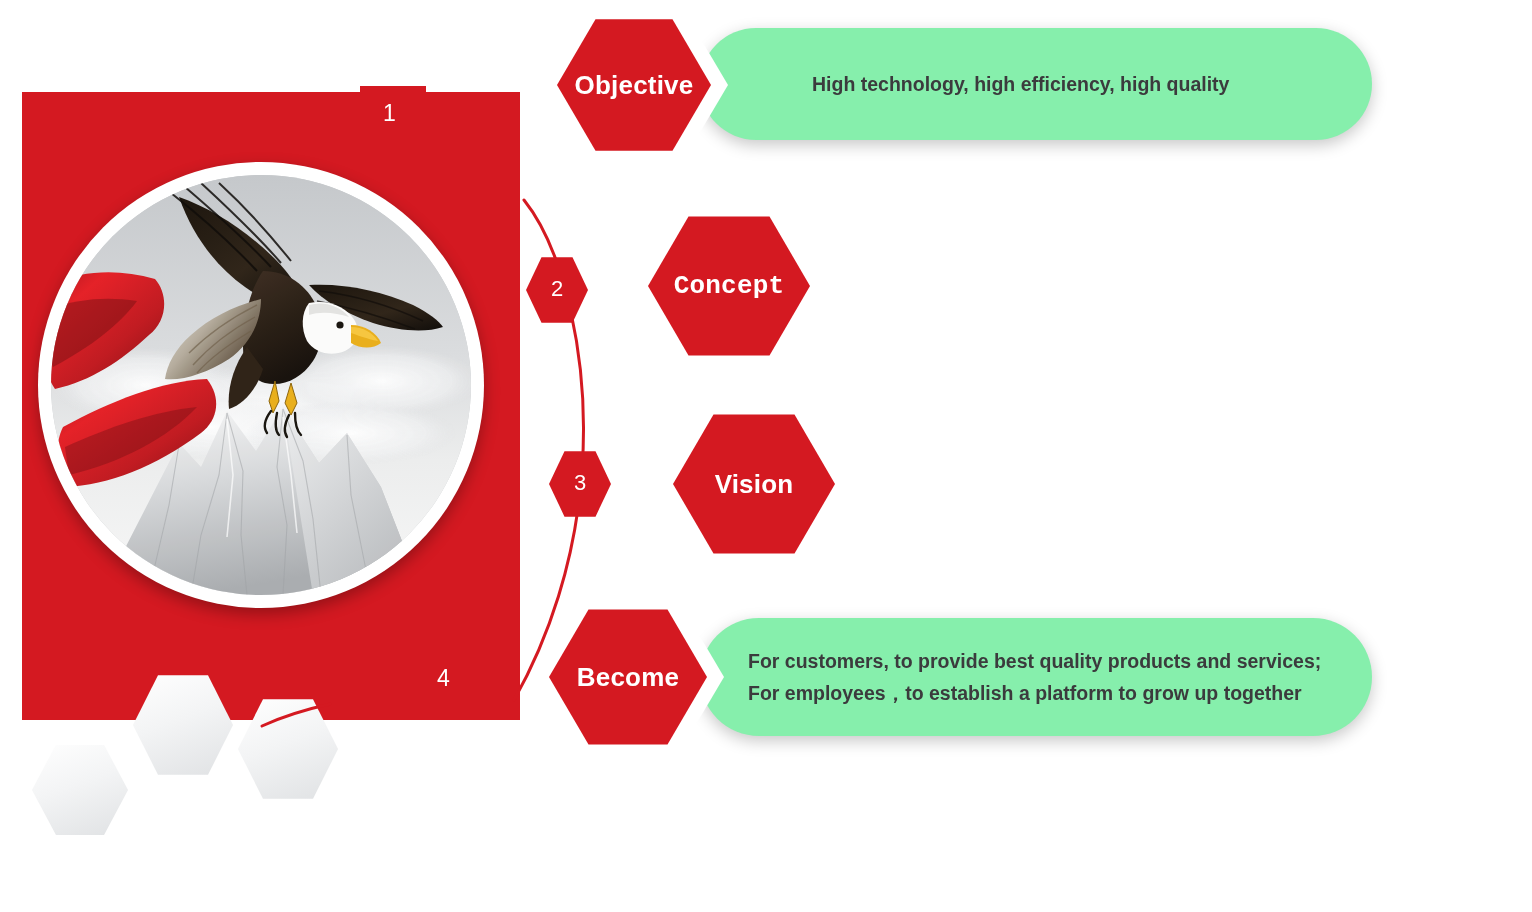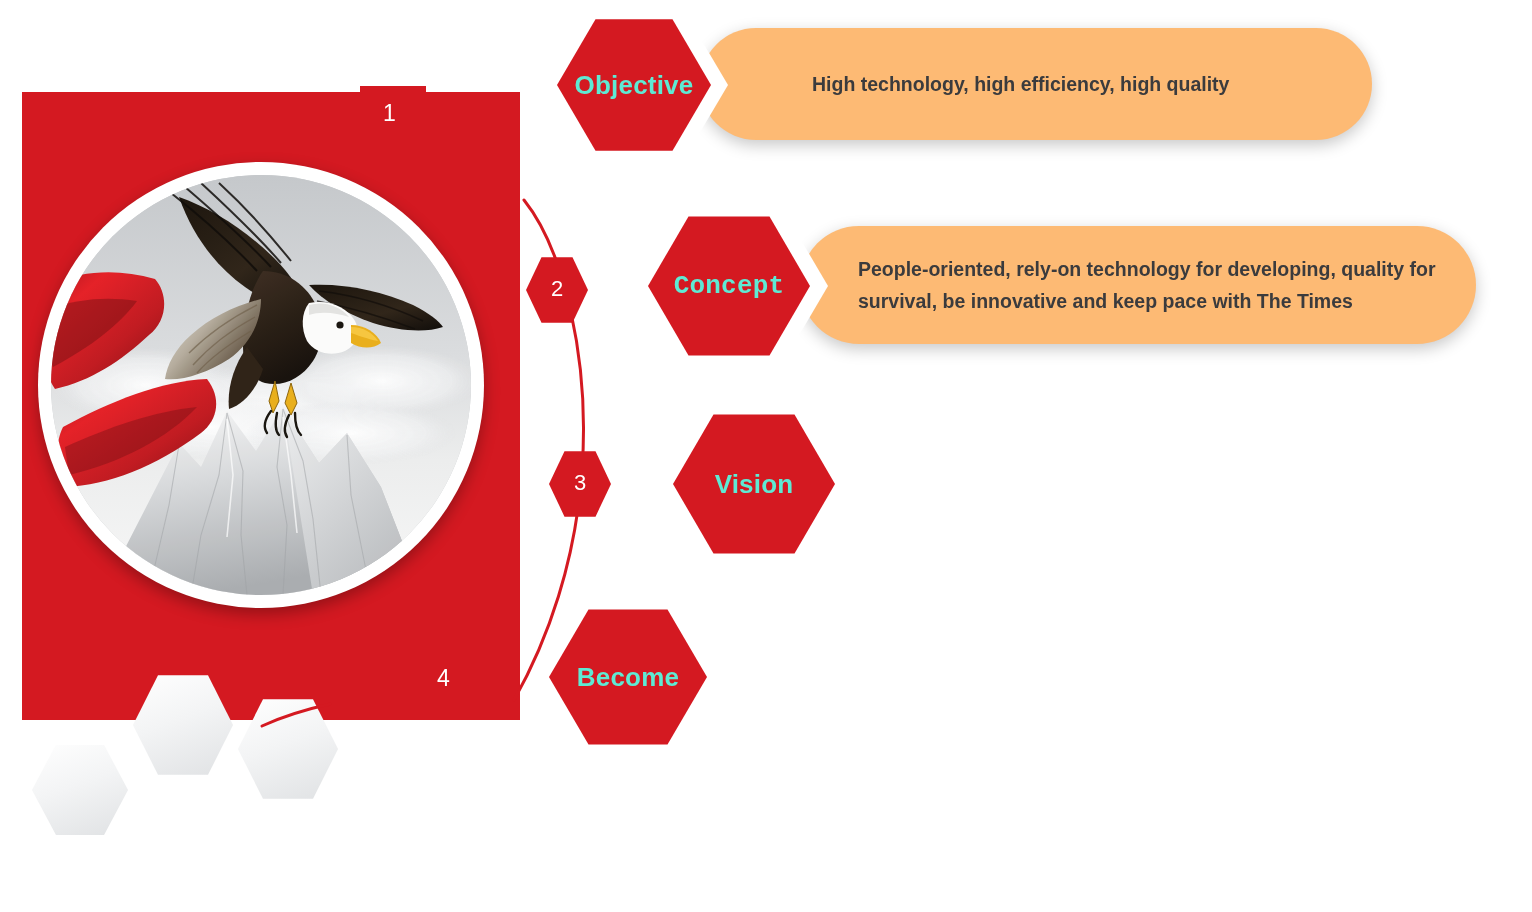--- a/index.html
+++ b/index.html
@@ -100,21 +100,21 @@
     font-size: 22px;
     font-weight: 400;
     line-height: 1;
     padding-bottom: 2px;
   }
   .mini-2 { left: 526px; top: 256px; }
   .mini-3 { left: 549px; top: 450px; }
 
   .card {
     position: absolute;
-    background: #fdba74;
+    background: #86efac;
     border-radius: 60px;
     box-shadow: 0 5px 16px rgba(0,0,0,.22);
     display: flex;
     align-items: center;
   }
   .card-text {
     color: #3b3b3d;
     font-size: 19.5px;
     font-weight: 600;
     line-height: 32px;
@@ -132,21 +132,21 @@
     justify-content: center;
   }
   .hex-inner {
     background: #d41921;
     clip-path: polygon(25% 1%,75% 1%,100% 50%,75% 99%,25% 99%,0% 50%);
     display: flex;
     align-items: center;
     justify-content: center;
   }
   .hex-label {
-    color: #5eead4;
+    color: #ffffff;
     font-size: 26px;
     font-weight: 700;
     line-height: 1;
     letter-spacing: .2px;
     white-space: nowrap;
   }
 
   
   .r1-card  { left: 700px; top: 28px;  width: 672px; height: 112px; padding-left: 112px; }
   .r1-hex   { left: 540px; top: 4px;   width: 188px; height: 162px; }
@@ -331,35 +331,35 @@
 
   <div class="card r1-card">
     <div class="card-text">High technology, high efficiency, high quality</div>
   </div>
   <div class="hex-outer r1-hex">
     <div class="hex-inner">
       <span class="hex-label">Objective</span>
     </div>
   </div>
 
-  <div class="card r2-card">
-    <div class="card-text">People-oriented, rely-on technology for developing, quality for
-survival, be innovative and keep pace with The Times</div>
-  </div>
   <div class="hex-outer r2-hex">
     <div class="hex-inner">
       <span class="hex-label">Concept</span>
     </div>
   </div>
 
   <div class="hex-outer r3-hex">
     <div class="hex-inner">
       <span class="hex-label">Vision</span>
     </div>
   </div>
 
+  <div class="card r4-card">
+    <div class="card-text">For customers, to provide best quality products and services;
+For employees，to establish a platform to grow up together</div>
+  </div>
   <div class="hex-outer r4-hex">
     <div class="hex-inner">
       <span class="hex-label">Become</span>
     </div>
   </div>
 
 </div>
 
 </body></html>

